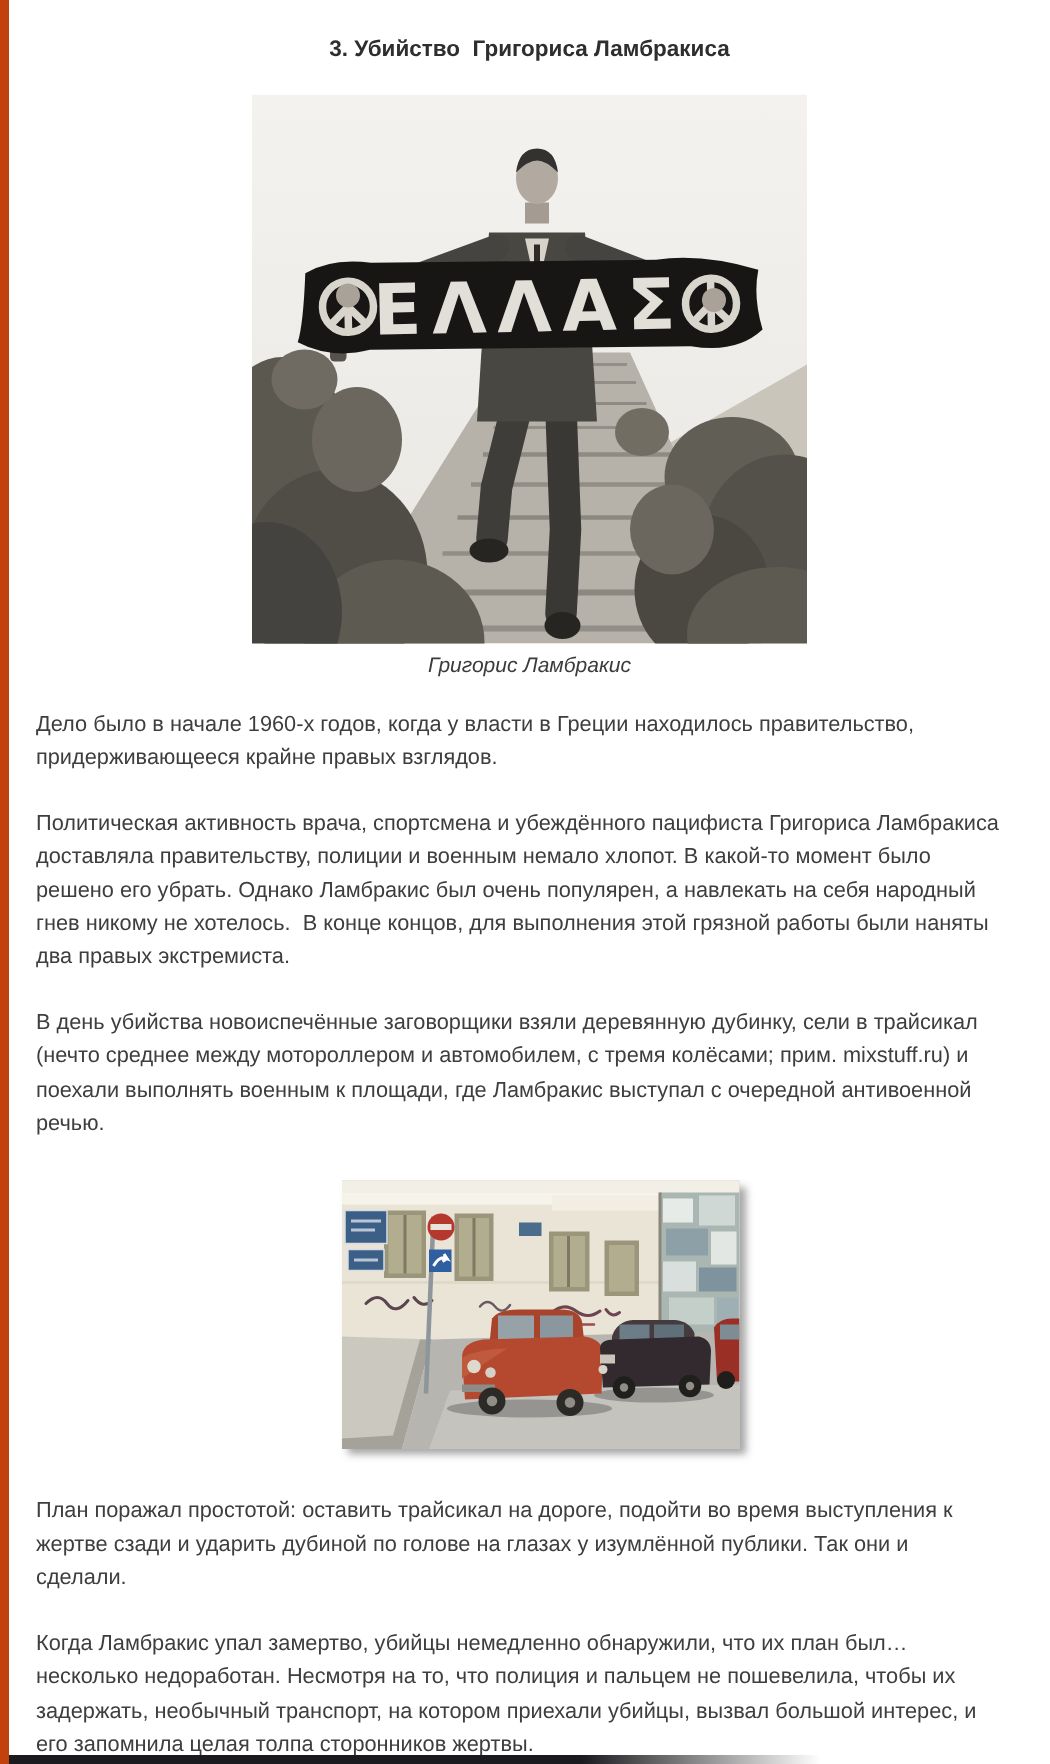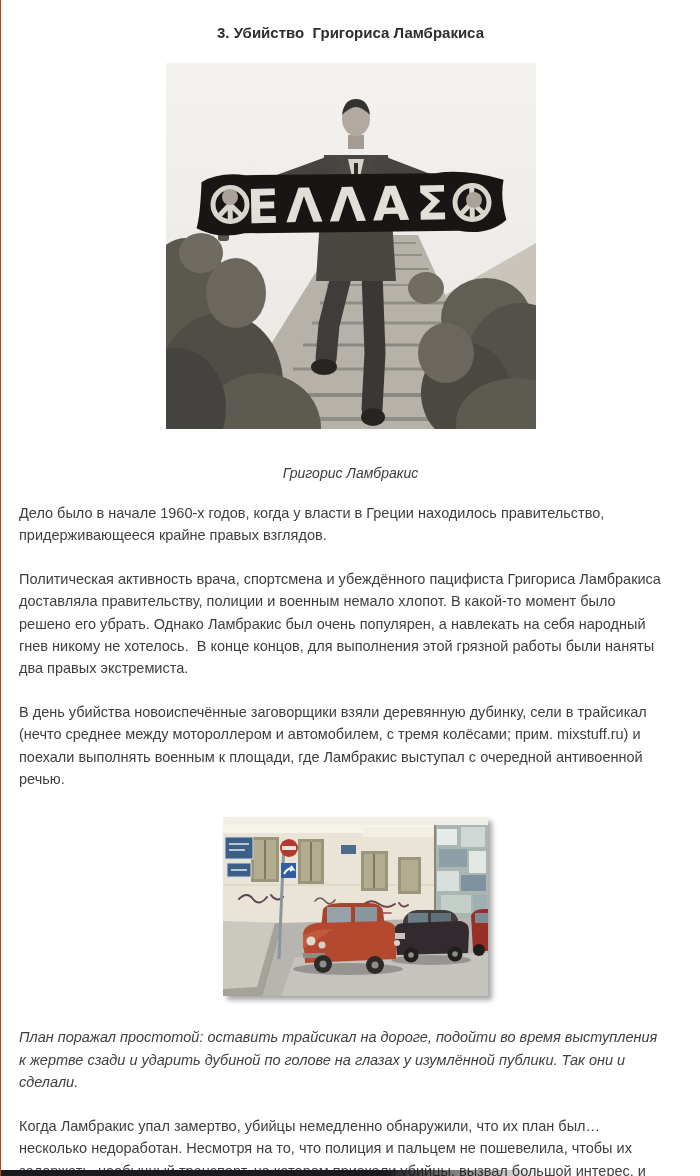--- a/index.html
+++ b/index.html
@@ -2,63 +2,63 @@
 <html><head>
 <meta charset="utf-8">
 <style>
   html, body { margin: 0; padding: 0; background: #ffffff; }
   .page {
     position: relative;
     width: 700px;
     height: 1176px;
     background: #ffffff;
     overflow: hidden;
-    border-left: 1px solid #c2410c;
+    border-left: 6px solid #c2410c;
     box-sizing: border-box;
     font-family: "Liberation Sans", sans-serif;
     color: #3e3e3e;
   }
   .title {
     margin: 0;
     padding-top: 24px;
     font-size: 15px;
     font-weight: bold;
     text-align: center;
     color: #2e2e2e;
     white-space: pre-wrap;
   }
   figure { margin: 0; padding: 0; }
   .photo1 {
     width: 370px;
     height: 366px;
     margin: 22px auto 0 auto;
   }
   .photo-caption {
-    margin-top: 36px;
+    margin-top: 6px;
     text-align: center;
     font-style: italic;
     font-size: 14px;
     color: #3b3b3b;
   }
   .para {
     margin: 21px 0 0 0;
     padding: 0 32px 0 18px;
     font-size: 14.5px;
     line-height: 22.4px;
     white-space: pre-wrap;
     color: #3e3e3e;
   }
   .photo2 {
     width: 265px;
     height: 179px;
     margin: 27px 0 0 222px;
     box-shadow: 4px 4px 5px rgba(60,60,60,0.45);
     background: #cfcdc7;
   }
-  .para-after-photo { margin-top: 30px; font-style: italic; }
+  .para-after-photo { margin-top: 30px; }
   .bottom-edge {
     position: absolute;
     left: 0; bottom: 0;
     width: 100%; height: 6px;
     background: linear-gradient(to right, #1b1b1f 0%, #1b1b1f 55%, rgba(27,27,31,0) 78%);
   }
   svg { display: block; }
 </style>
 </head>
 <body>

